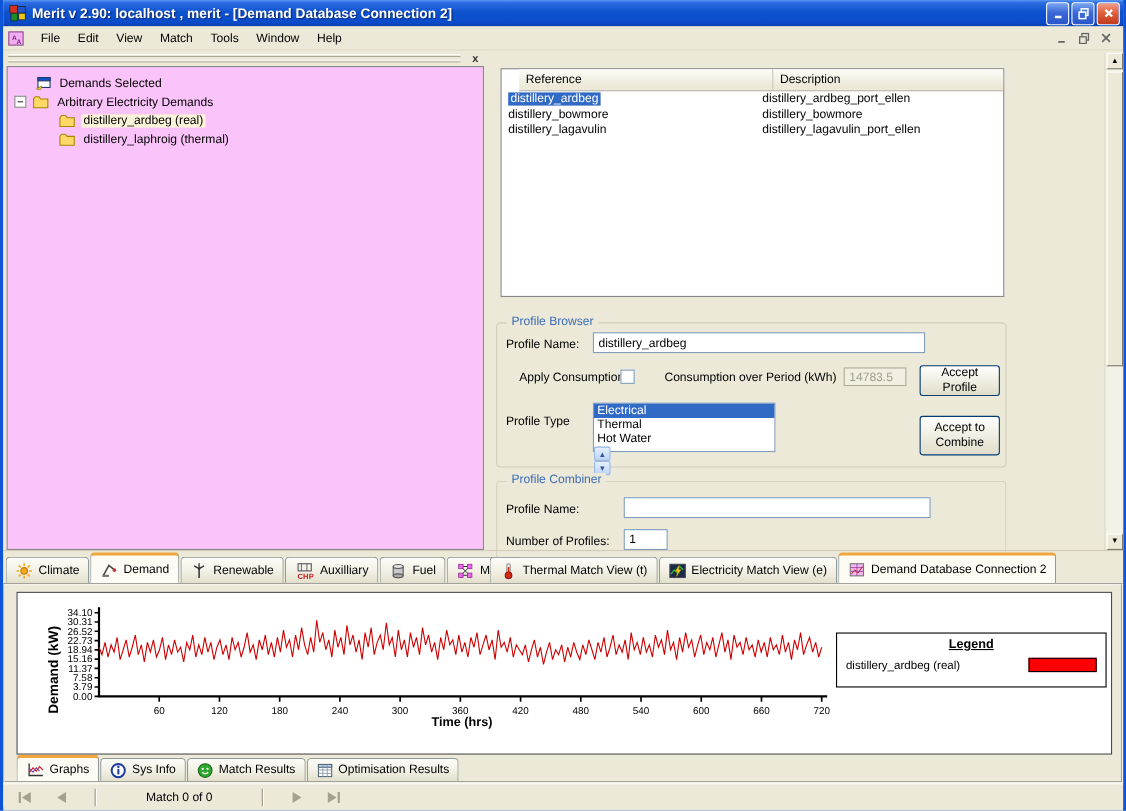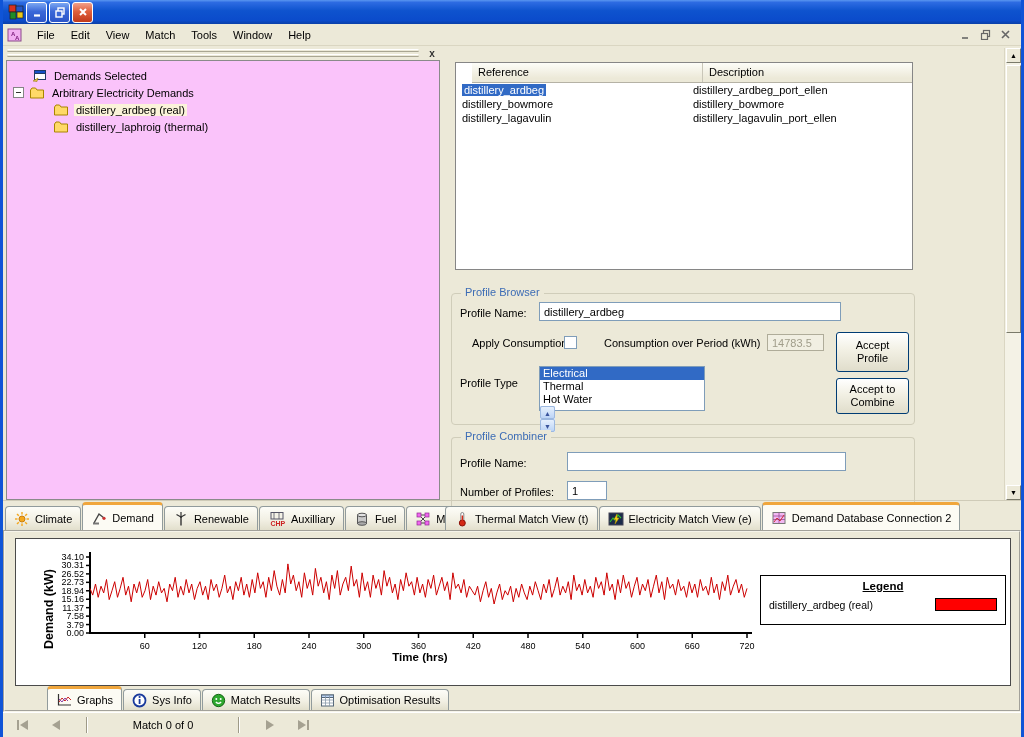--- a/index.html
+++ b/index.html
@@ -95,21 +95,21 @@
   .chart-box { position:absolute; left:10px; top:6px; width:996px; height:148px; background:#fff;
     border:1px solid #4a4a4a; }
   .ylabel { position:absolute; left:-36px; top:62px; width:140px; height:16px; transform:rotate(-90deg);
     text-align:center; font-weight:bold; font-size:12.5px; }
   .xlabel { position:absolute; left:324px; top:112px; width:160px; text-align:center; font-weight:bold; font-size:11.5px; }
   .legend { position:absolute; left:744px; top:36px; width:246px; height:50px; border:1px solid #000; background:#fff; }
   .legend-title { text-align:center; font-weight:bold; text-decoration:underline; font-size:11.5px; margin-top:4px; }
   .legend-row { display:flex; align-items:center; margin:6px 8px 0 8px; }
   .legend-label { flex:1; font-size:10.5px; }
   .legend-swatch { width:62px; height:13px; border:1px solid #000; background:#f00; }
-  .graph-tabs { position:absolute; left:0; right:0; bottom:0; height:26px; display:flex; align-items:flex-end; padding:0 10px;margin-left:32px; }
+  .graph-tabs { position:absolute; left:0; right:0; bottom:0; height:26px; display:flex; align-items:flex-end; padding:0 10px; }
   .graph-tabs .tab { height:21px; }
   .graph-tabs .tab.active { height:24px; }
 
   
   .statusbar { flex:0 0 25px; background:#ECE9D8; border-top:1px solid #fff; display:flex; align-items:center; padding:0 8px;gap:12px; }
   .nav-btn { display:flex; align-items:center; gap:1px; padding:0 6px; }
   .tri-l { width:0; height:0; border-right:8px solid #A5A191; border-top:5px solid transparent; border-bottom:5px solid transparent; }
   .tri-r { width:0; height:0; border-left:8px solid #A5A191; border-top:5px solid transparent; border-bottom:5px solid transparent; }
   .nav-bar { width:2px; height:10px; background:#A5A191; }
   .sb-sep { width:2px; height:16px; border-left:1px solid #9E9A87; border-right:1px solid #fff; margin:0 8px; }
@@ -121,20 +121,21 @@
 
 <div class="window">
 
   <div class="titlebar">
     <svg width="16" height="16" viewBox="0 0 16 16">
       <rect x="1" y="1" width="7" height="7" fill="#D83020" stroke="#222" stroke-width="0.7"></rect>
       <rect x="8" y="2" width="7" height="6" fill="#2256C8" stroke="#222" stroke-width="0.7"></rect>
       <rect x="2" y="8" width="6" height="7" fill="#1E8C28" stroke="#222" stroke-width="0.7"></rect>
       <rect x="9" y="8" width="6" height="6" fill="#E8C818" stroke="#222" stroke-width="0.7"></rect>
     </svg>
+    <div class="title">Merit v 2.90: localhost , merit  - [Demand Database Connection 2]</div>
     <div class="tb-btn tb-blue">
       <svg width="12" height="12" viewBox="0 0 12 12">
         <line x1="3" y1="9.5" x2="9" y2="9.5" stroke="#fff" stroke-width="2.2"></line>
         </svg>
     </div>
     <div class="tb-btn tb-blue">
       <svg width="12" height="12" viewBox="0 0 12 12">
         <rect x="4" y="2" width="6" height="6" fill="none" stroke="#fff" stroke-width="1.4"></rect>
         <rect x="2" y="5" width="6" height="6" fill="#3A68D8" stroke="#fff" stroke-width="1.4"></rect>
         </svg>
@@ -327,21 +328,21 @@
             <div class="lb-items">
               <div class="lb-item sel">Electrical</div>
               <div class="lb-item">Thermal</div>
               <div class="lb-item">Hot Water</div>
             </div>
             <div class="lb-scroll">
               <div class="lb-arrow">▲</div>
               <div class="lb-arrow">▼</div>
             </div>
           </div>
-          <div class="xp-btn" style="left:384px; top:38px; width:73px; height:40px;">Accept Profile</div>
+          <div class="xp-btn" style="left:384px; top:38px; width:73px; height:28px;">Accept Profile</div>
           <div class="xp-btn" style="left:384px; top:84px; width:73px; height:36px;">Accept to Combine</div>
         </div>
 
         <div class="group" style="left:8px; top:391px; width:464px; height:70px; border-bottom:none; border-radius:4px 4px 0 0;">
           <span class="group-label">Profile Combiner</span>
           <span class="flabel" style="left:8px; top:19px;">Profile Name:</span>
           <input class="tinput" style="left: 115px; top: 14px; width: 279px; height: 19px;" value="">
           <span class="flabel" style="left:8px; top:48px;">Number of Profiles:</span>
           <input class="tinput" style="left: 115px; top: 43px; width: 40px; height: 19px;" value="1">
         </div>

